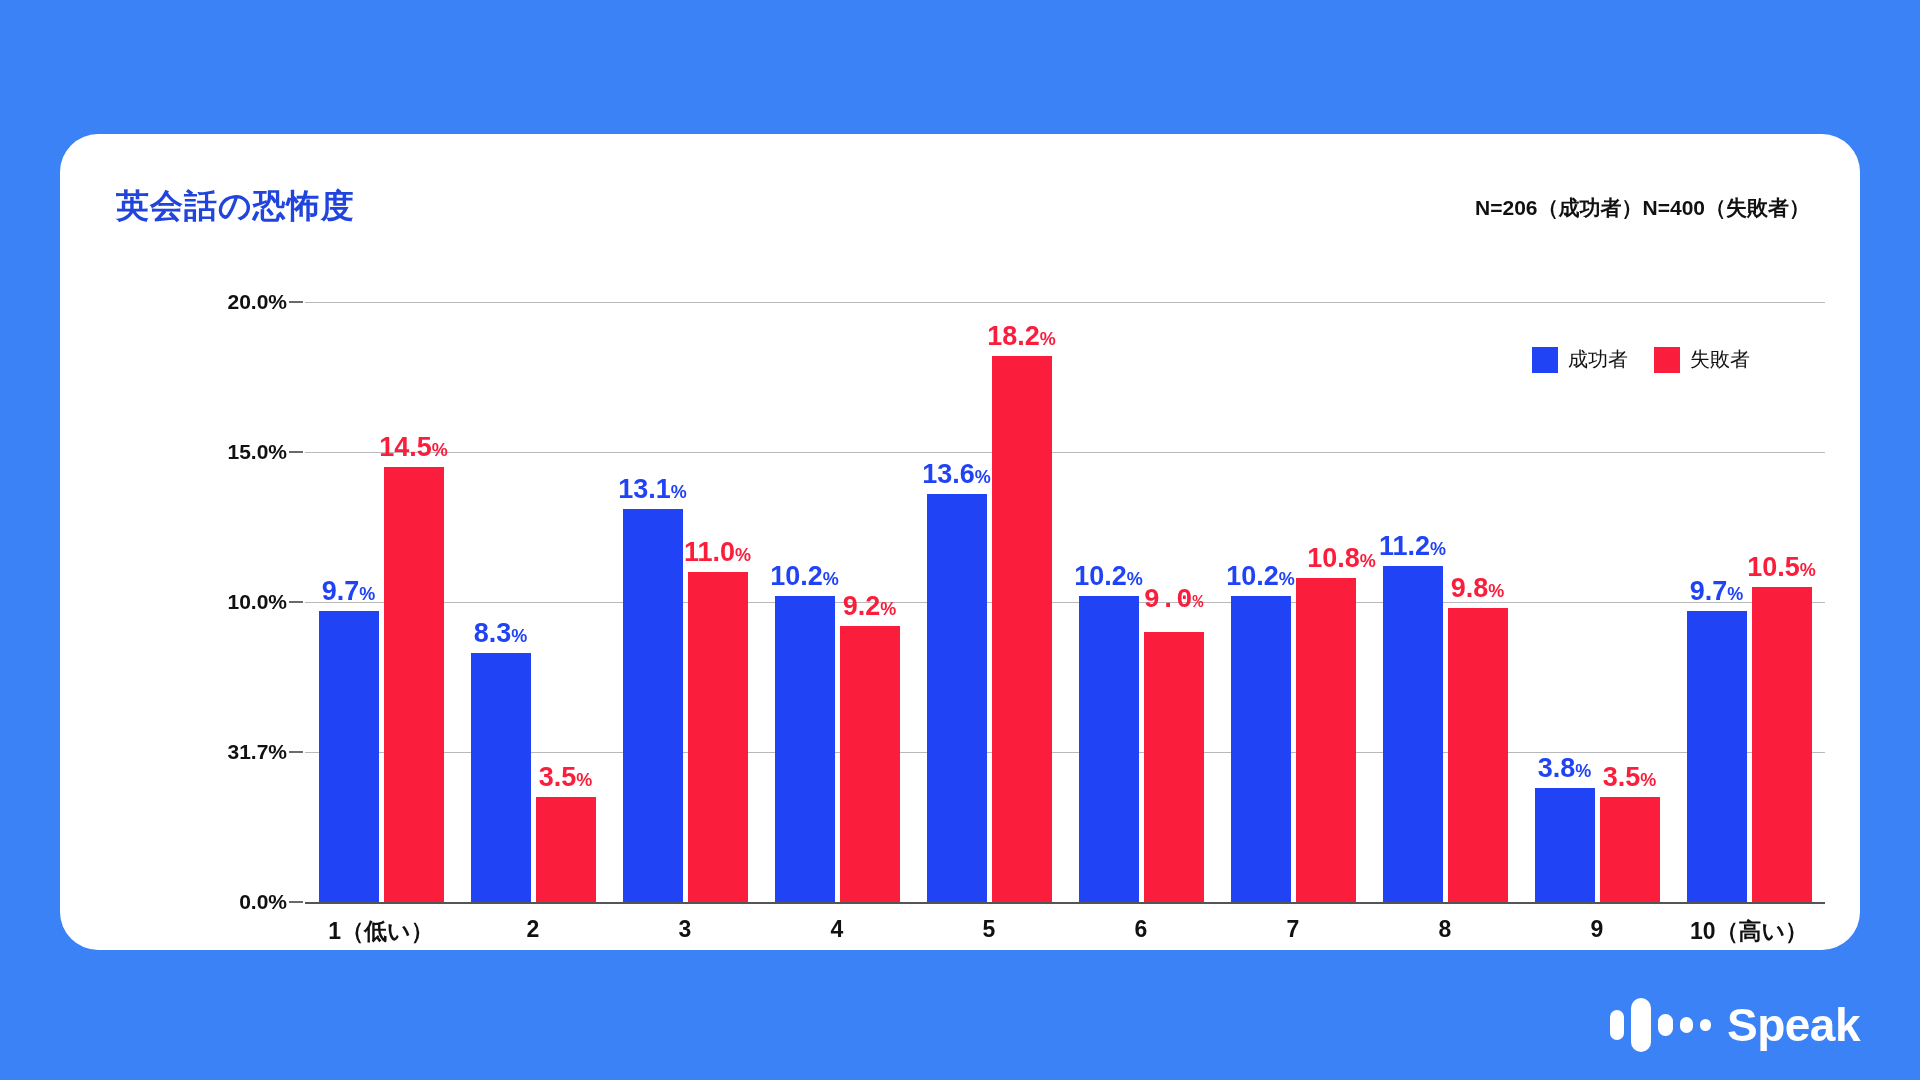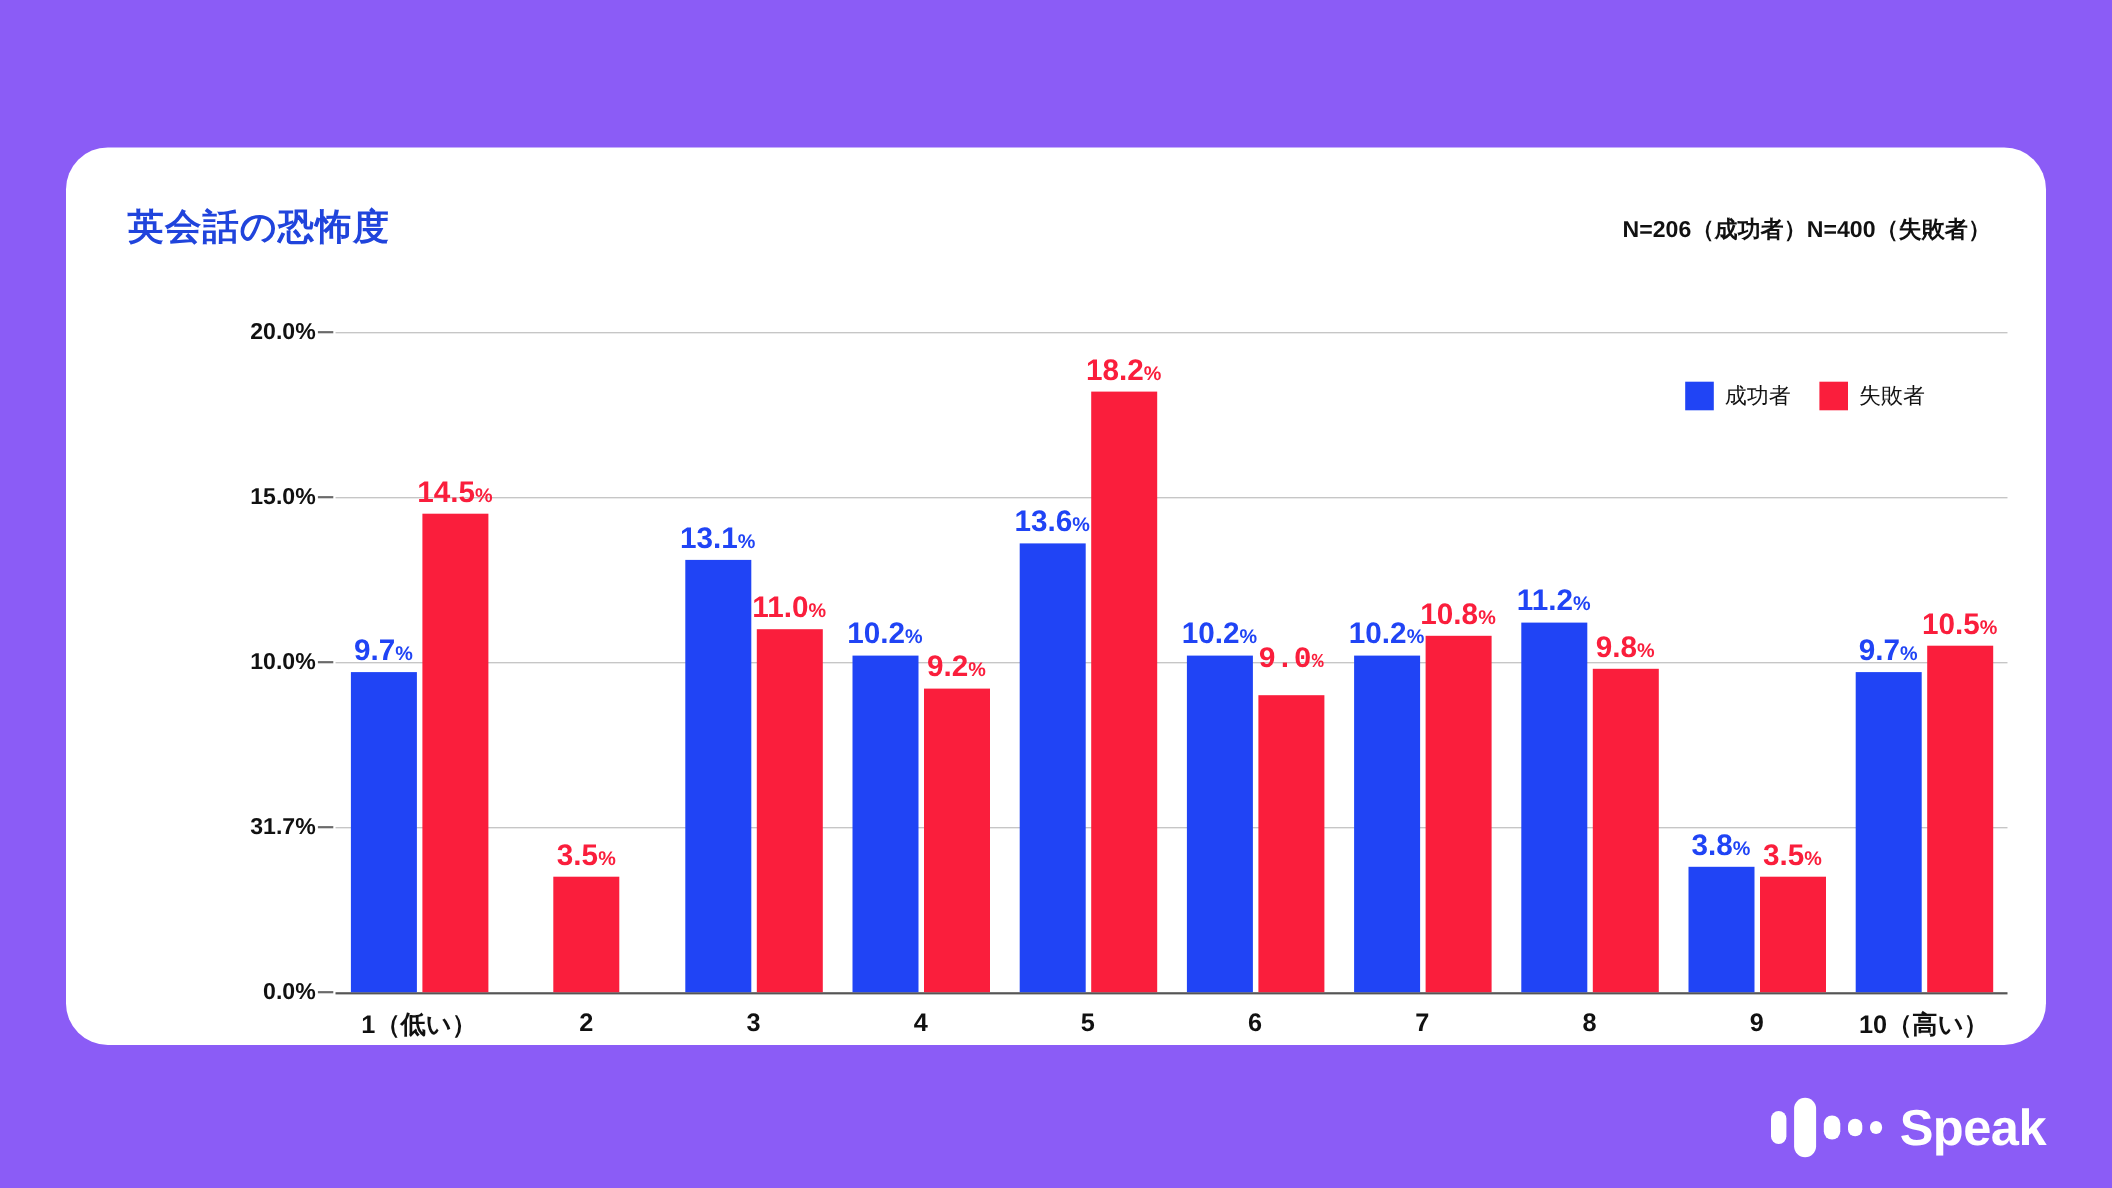--- a/index.html
+++ b/index.html
@@ -10,21 +10,21 @@
   body {
     width: 1920px;
     height: 1080px;
     overflow: hidden;
     font-family: "Liberation Sans", "DejaVu Sans", sans-serif;
   }
   .page {
     position: relative;
     width: 1920px;
     height: 1080px;
-    background: #8b5cf6;
+    background: #3b82f6;
   }
   .card {
     position: absolute;
     left: 60px;
     top: 134px;
     width: 1800px;
     height: 816px;
     background: #ffffff;
     border-radius: 38px;
     box-sizing: border-box;
@@ -261,20 +261,24 @@
               </div>
               <div class="bar-wrap">
                 <div class="bar-label red" style="bottom: 441px;"><span>14.5</span><span class="pct">%</span></div>
                 <div class="bar red" title="失敗者 14.5%" style="height: 435px;"></div>
               </div>
             </div>
           </div>
           <div class="group">
             <div class="bars">
               <div class="bar-wrap">
+                <div class="bar-label blue" style="bottom: 255px;"><span>8.3</span><span class="pct">%</span></div>
+                <div class="bar blue" title="成功者 8.3%" style="height: 249px;"></div>
+              </div>
+              <div class="bar-wrap">
                 <div class="bar-label red" style="bottom: 111px;"><span>3.5</span><span class="pct">%</span></div>
                 <div class="bar red" title="失敗者 3.5%" style="height: 105px;"></div>
               </div>
             </div>
           </div>
           <div class="group">
             <div class="bars">
               <div class="bar-wrap">
                 <div class="bar-label blue" style="bottom: 399px;"><span>13.1</span><span class="pct">%</span></div>
                 <div class="bar blue" title="成功者 13.1%" style="height: 393px;"></div>
@@ -321,21 +325,21 @@
               </div>
             </div>
           </div>
           <div class="group">
             <div class="bars">
               <div class="bar-wrap">
                 <div class="bar-label blue" style="bottom: 312px;"><span>10.2</span><span class="pct">%</span></div>
                 <div class="bar blue" title="成功者 10.2%" style="height: 306px;"></div>
               </div>
               <div class="bar-wrap">
-                <div class="bar-label red" style="bottom: 330px;"><span>10.8</span><span class="pct">%</span></div>
+                <div class="bar-label red" style="bottom: 330px; margin-left: 16px;"><span>10.8</span><span class="pct">%</span></div>
                 <div class="bar red" title="失敗者 10.8%" style="height: 324px;"></div>
               </div>
             </div>
           </div>
           <div class="group">
             <div class="bars">
               <div class="bar-wrap">
                 <div class="bar-label blue" style="bottom: 342px;"><span>11.2</span><span class="pct">%</span></div>
                 <div class="bar blue" title="成功者 11.2%" style="height: 336px;"></div>
               </div>

